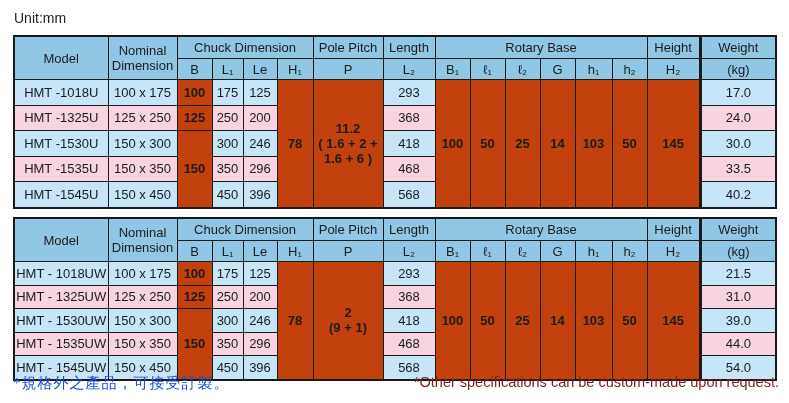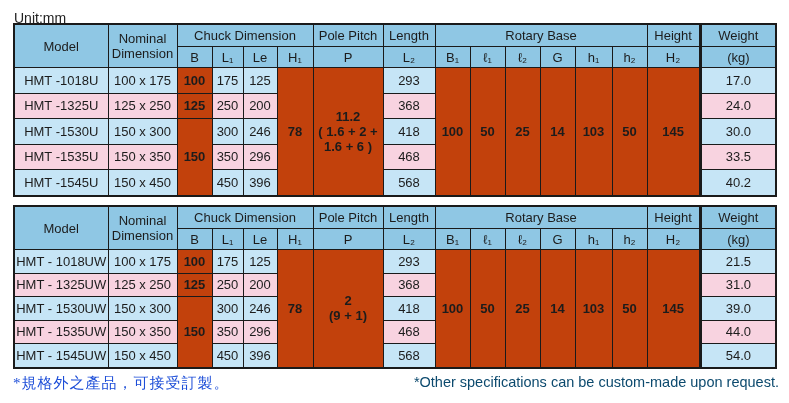--- a/index.html
+++ b/index.html
@@ -21,40 +21,40 @@
   }
   #spec-table-1{top:23px;}
   #spec-table-2{top:205px;}
   th,td{
     border:1.5px solid var(--border,#1a1a1a);
     text-align:center;vertical-align:middle;
     padding:0;font-weight:normal;
     font-size:13px;color:#1c1c1c;
     overflow:hidden;white-space:nowrap;
   }
-  table{border:2px solid var(--border,#1a1a1a);}
+  table{border:2px solid var(--border,#1a1a1a);margin-top:12px;}
   th{background:var(--header-bg,#8fc7e4);}
   .hrow1 th{height:21px;}
   .hrow2 th{height:20px;}
   #spec-table-1 td{height:24.5px;}
   #spec-table-2 td{height:22.5px;}
   .rb{background:var(--row-blue,#c6e5f6);}
   .rp{background:var(--row-pink,#f8d3e0);text-align:center;}
   .wc{background:#c2410c;font-weight:bold;}
   .thickL{border-left:3px solid var(--border,#1a1a1a);}
   .two-line div{line-height:15px;}
   .pp-cell{line-height:15px;white-space:nowrap;}
   .pp-cell div{line-height:15px;}
   .footnotes{
     position:absolute;left:13px;top:374px;width:766px;
     display:flex;justify-content:space-between;align-items:flex-start;
   }
   .fn-zh{font-size:15px;letter-spacing:1px;color:#1d4ed8;
     font-family:"Liberation Serif","DejaVu Serif",serif;}
-  .fn-en{font-size:14.5px;color:#0c4a6e;}
+  .fn-en{font-size:14.5px;color:#7f1d1d;}
   .sub{font-size:13px;}
 </style>
 </head>
 <body>
 
 <div class="page">
 
   <div class="unit-label">Unit:mm</div>
 
   <table id="spec-table-1">

